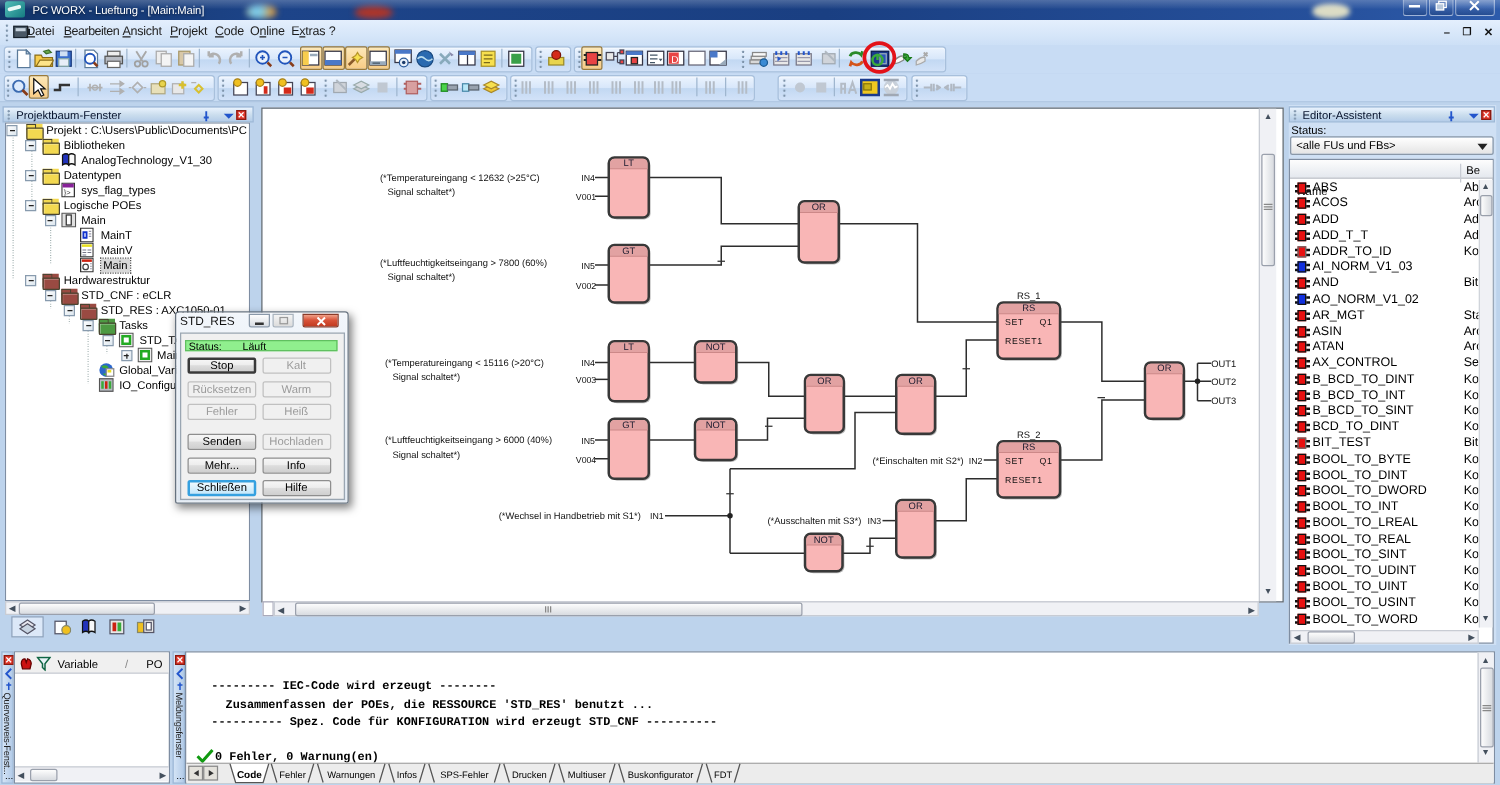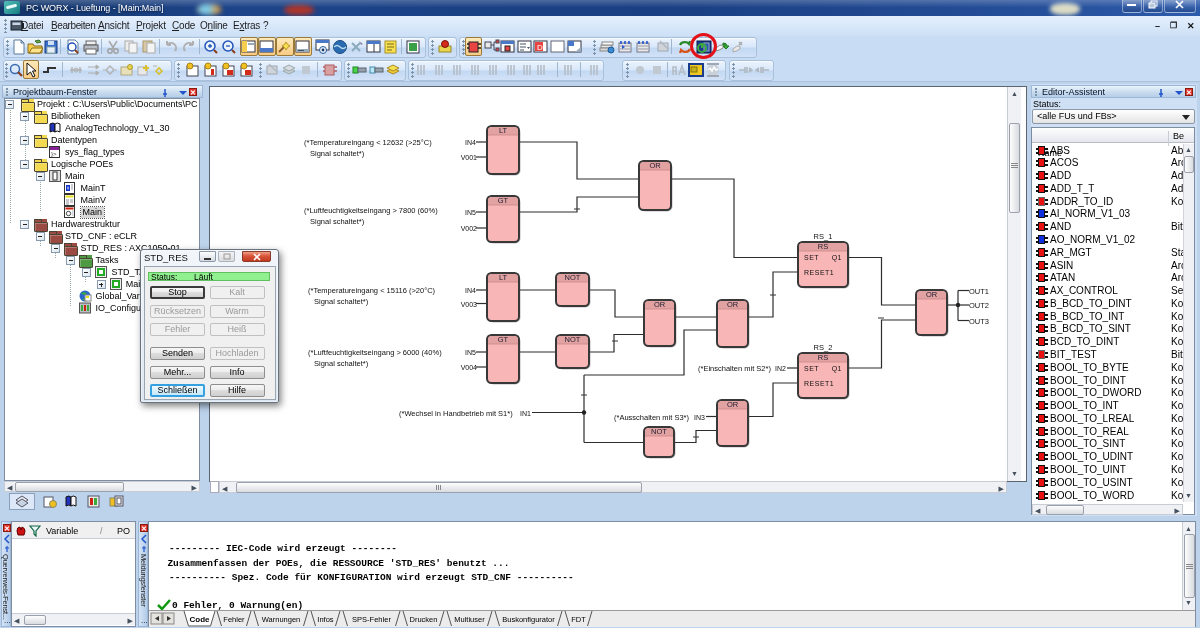--- a/index.html
+++ b/index.html
@@ -1036,21 +1036,21 @@
       <span class="xbox" style="left:1px;top:2px;">✕</span>
       <svg class="abs" style="left:1px;top:12px" width="8" height="20">
         <path d="M6 1 l-4 4 4 4" stroke="#2255cc" stroke-width="1.5" fill="none"></path>
         <path d="M4 12 v6 M2 14 h4" stroke="#2255cc" stroke-width="1.2" fill="none"></path>
       </svg>
       <div class="vtxt" style="left:9px;top:32px;">Meldungsfenster</div>
       <div class="abs" style="left:2px;bottom:1px;font-size:8px;">...</div>
     </div>
     <div class="abs" style="left:10px;top:0;width:1048px;height:106px;background:#fff;border:1px solid #7e8da2;">
       <div class="mono" style="left:20px;top:21px;">--------- IEC-Code wird erzeugt --------</div>
-      <div class="mono" style="left:7px;top:36px;">  Zusammenfassen der POEs, die RESSOURCE 'STD_RES' benutzt ...</div>
+      <div class="mono" style="left:20px;top:36px;">  Zusammenfassen der POEs, die RESSOURCE 'STD_RES' benutzt ...</div>
       <div class="mono" style="left:20px;top:50px;">---------- Spez. Code für KONFIGURATION wird erzeugt STD_CNF ----------</div>
       <svg class="abs" style="left:8px;top:77px" width="14" height="12">
         <path d="M1 6 l4 4 8 -9" stroke="#119a11" stroke-width="2.5" fill="none"></path>
       </svg>
       <div class="mono" style="left:23px;top:78px;">0 Fehler, 0 Warnung(en)</div>
       <div class="sb" style="left:1033px;top:0px;width:13px;height:88px;border-left:1px solid #c8ccd4;">
         <div class="arr" style="left:2px;top:2px;">▲</div>
         <div class="sbthumbv" style="left:1px;top:12px;width:11px;height:64px;"></div>
         <div class="abs" style="left:3px;top:42px;width:7px;height:1px;background:#888;box-shadow:0 2px 0 #888,0 4px 0 #888;"></div>
         <div class="arr" style="left:2px;bottom:2px;">▼</div>

